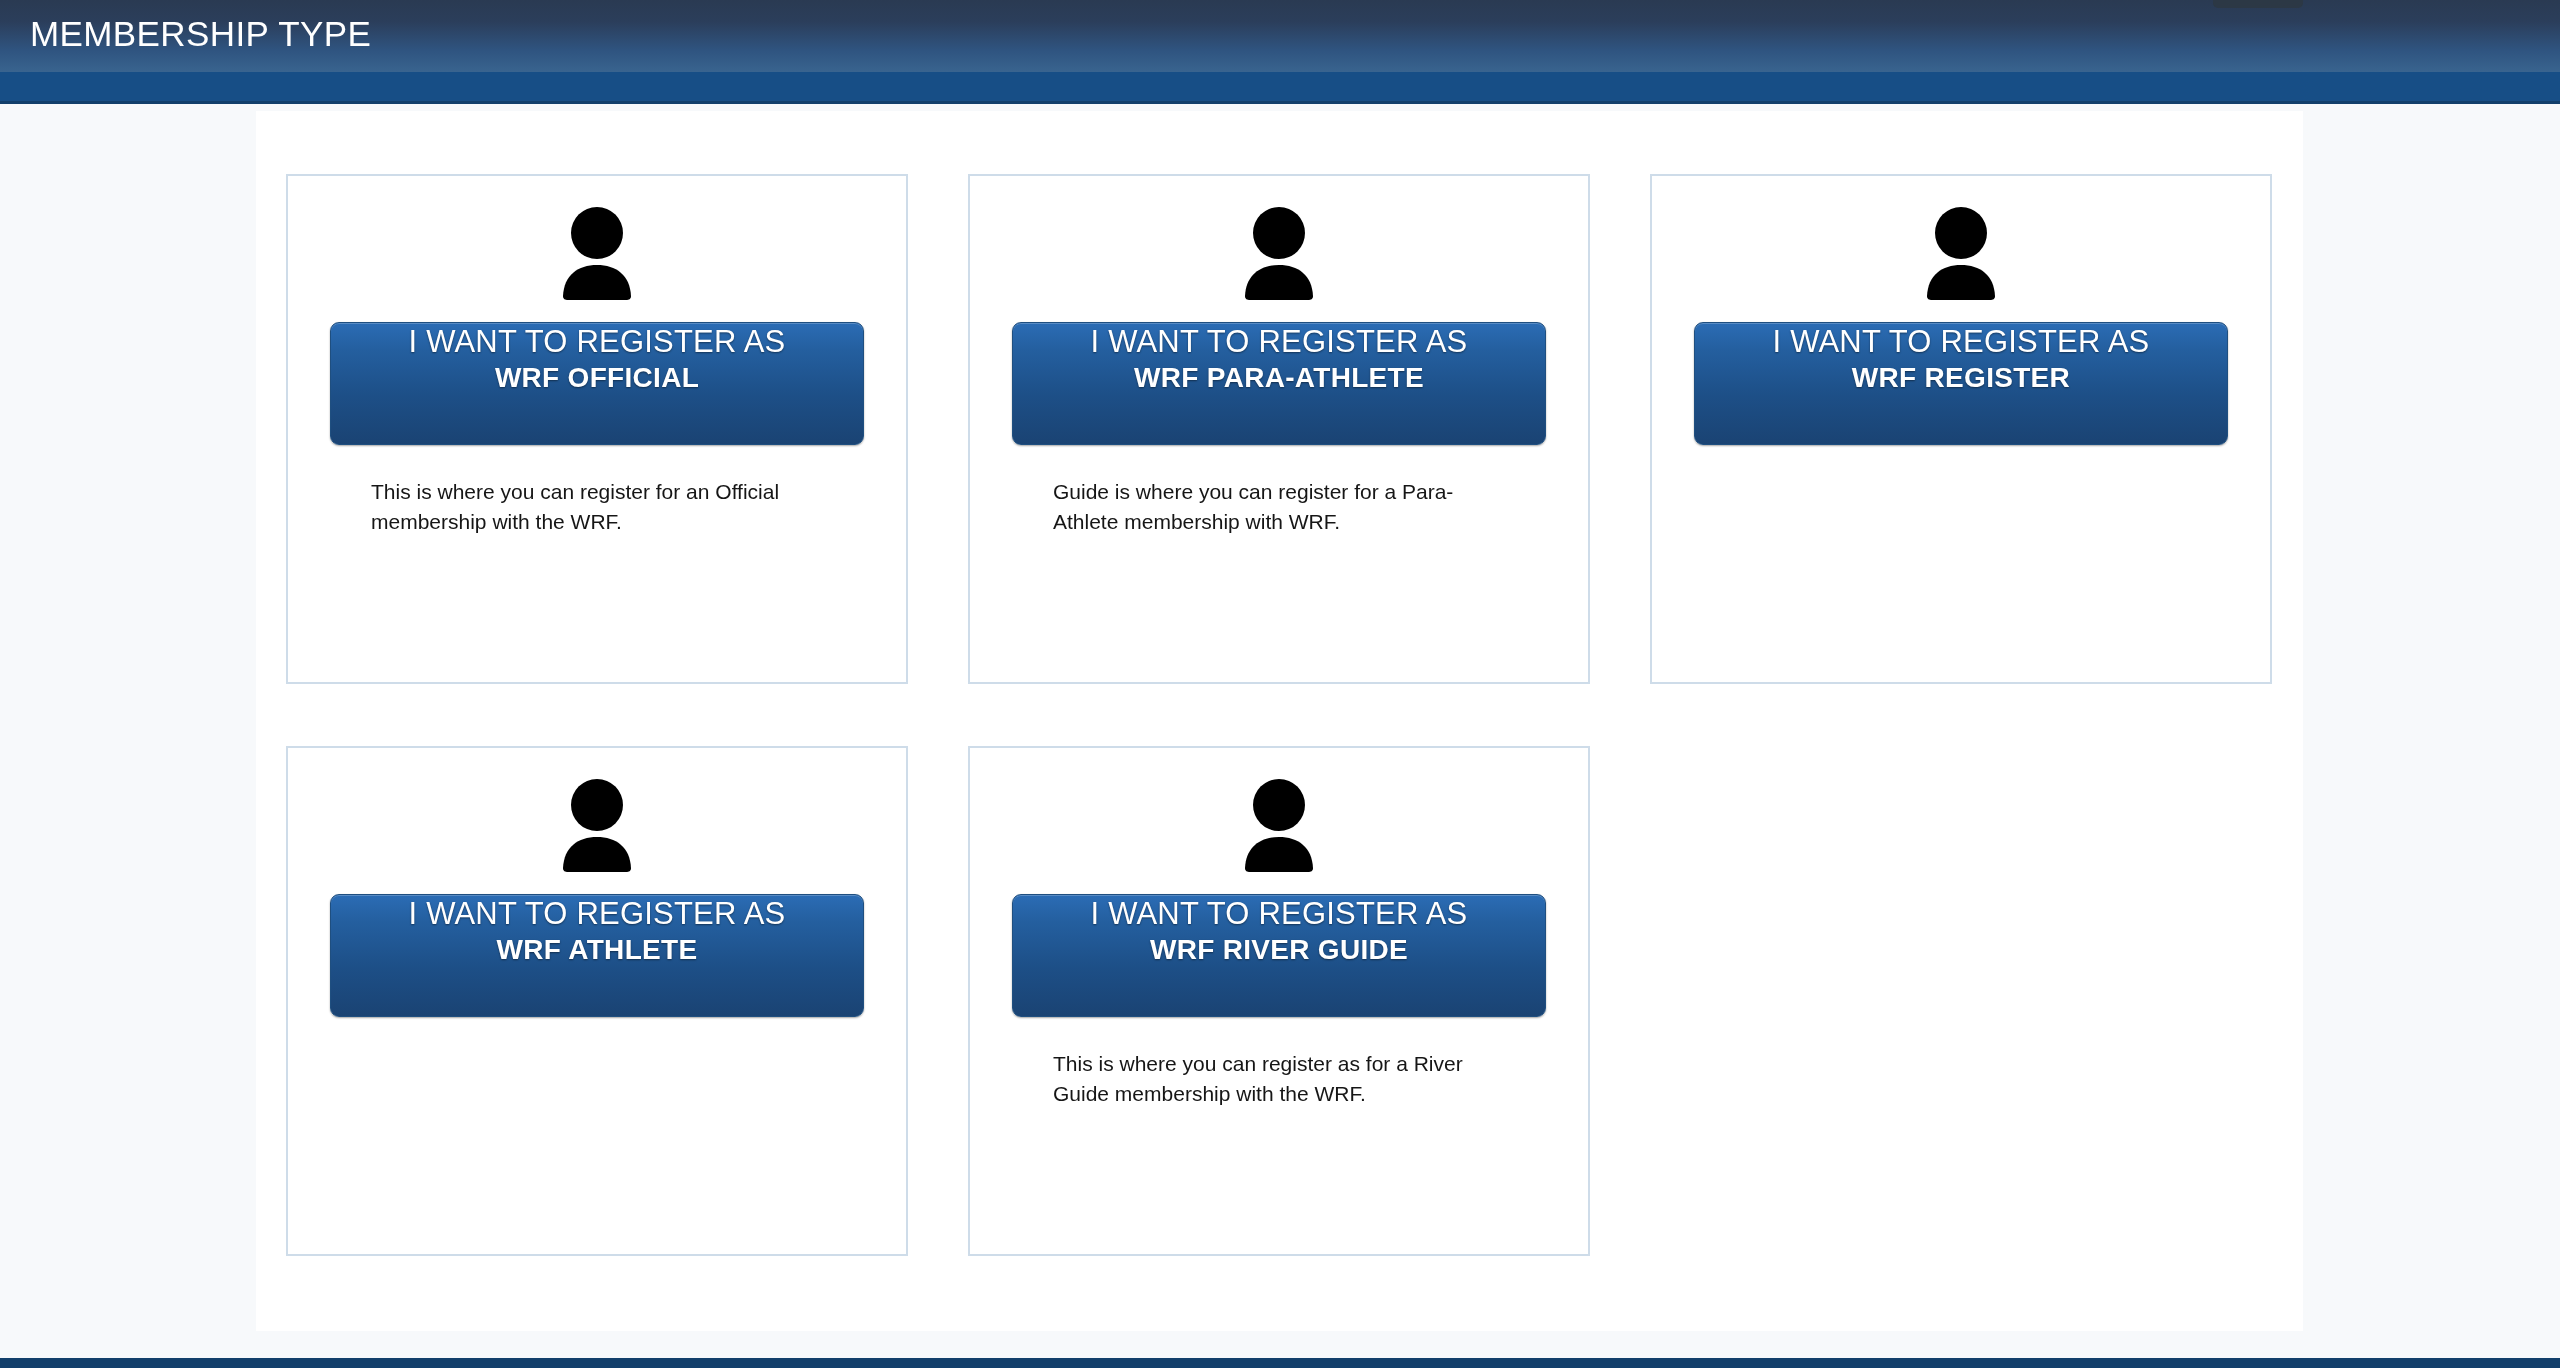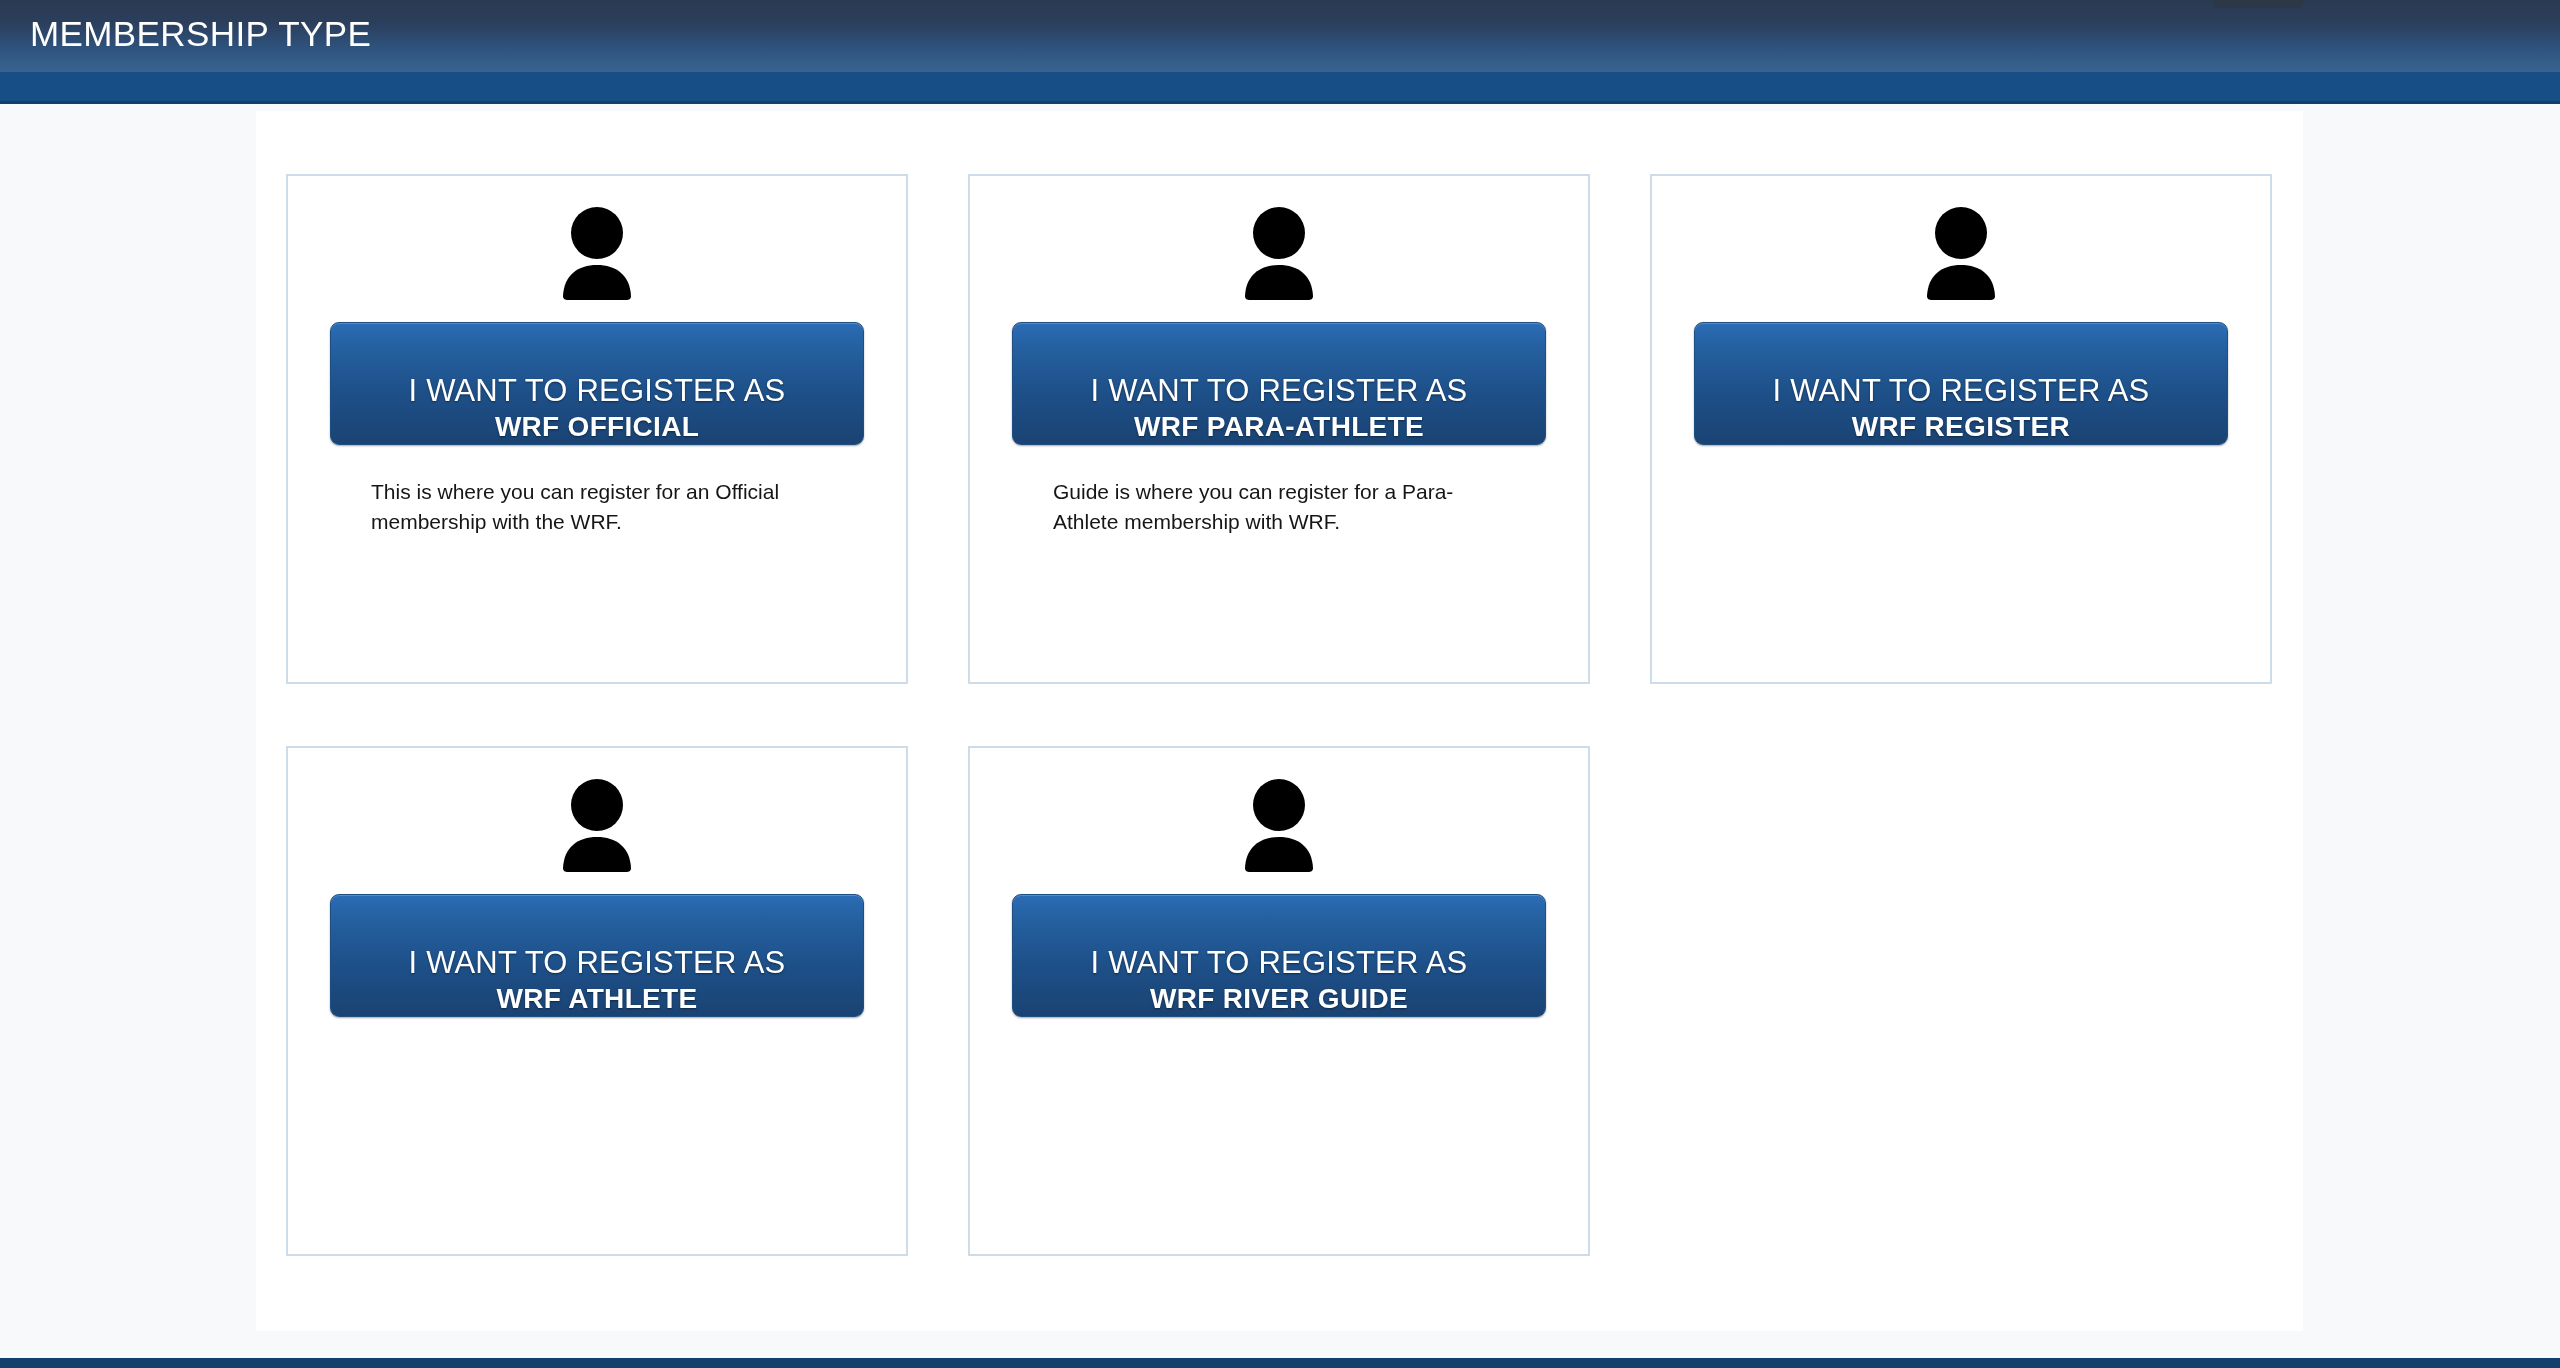--- a/index.html
+++ b/index.html
@@ -107,21 +107,21 @@
     height: 123px;
     border: 1px solid #1f4f80;
     border-radius: 9px;
     background: linear-gradient(to bottom, #2b6cb5 0%, #245f9f 22%, #1d4f87 60%, #1a4373 100%);
     box-shadow: 0 1px 2px rgba(0,0,0,0.35), inset 0 1px 0 rgba(255,255,255,0.22);
     color: #ffffff;
     cursor: pointer;
     display: flex;
     flex-direction: column;
     align-items: center;
-    justify-content: flex-end;
+    justify-content: flex-start;
     font-family: "Liberation Sans", sans-serif;
     text-shadow: 0 1px 2px rgba(0,0,0,0.45);
     line-height: 1.22;
   }
   .btn-line1 {
     font-size: 31px;
     font-weight: 400;
     letter-spacing: 0.2px;
     white-space: nowrap;
   }
@@ -229,20 +229,21 @@
           <span>
             <svg class="person-icon" viewBox="0 0 86 96" xmlns="http://www.w3.org/2000/svg">
               <circle cx="43" cy="29" r="26" fill="#000000"></circle>
               <path d="M43 61 C24 61 10 71 9 92 C9 95 11 96 14 96 L72 96 C75 96 77 95 77 92 C76 71 62 61 43 61 Z" fill="#000000"></path>
             </svg>
           </span>
           <button class="register-button">
             <span class="btn-line1">I WANT TO REGISTER AS</span>
             <span class="btn-line2">WRF RIVER GUIDE</span>
           </button>
+          <div class="card-desc">This is where you can register as for a River Guide membership with the WRF.</div>
         </div>
 
       </div>
 
     </div>
   </div>
 </div>
 
 <div class="footer-bar"></div>
 

